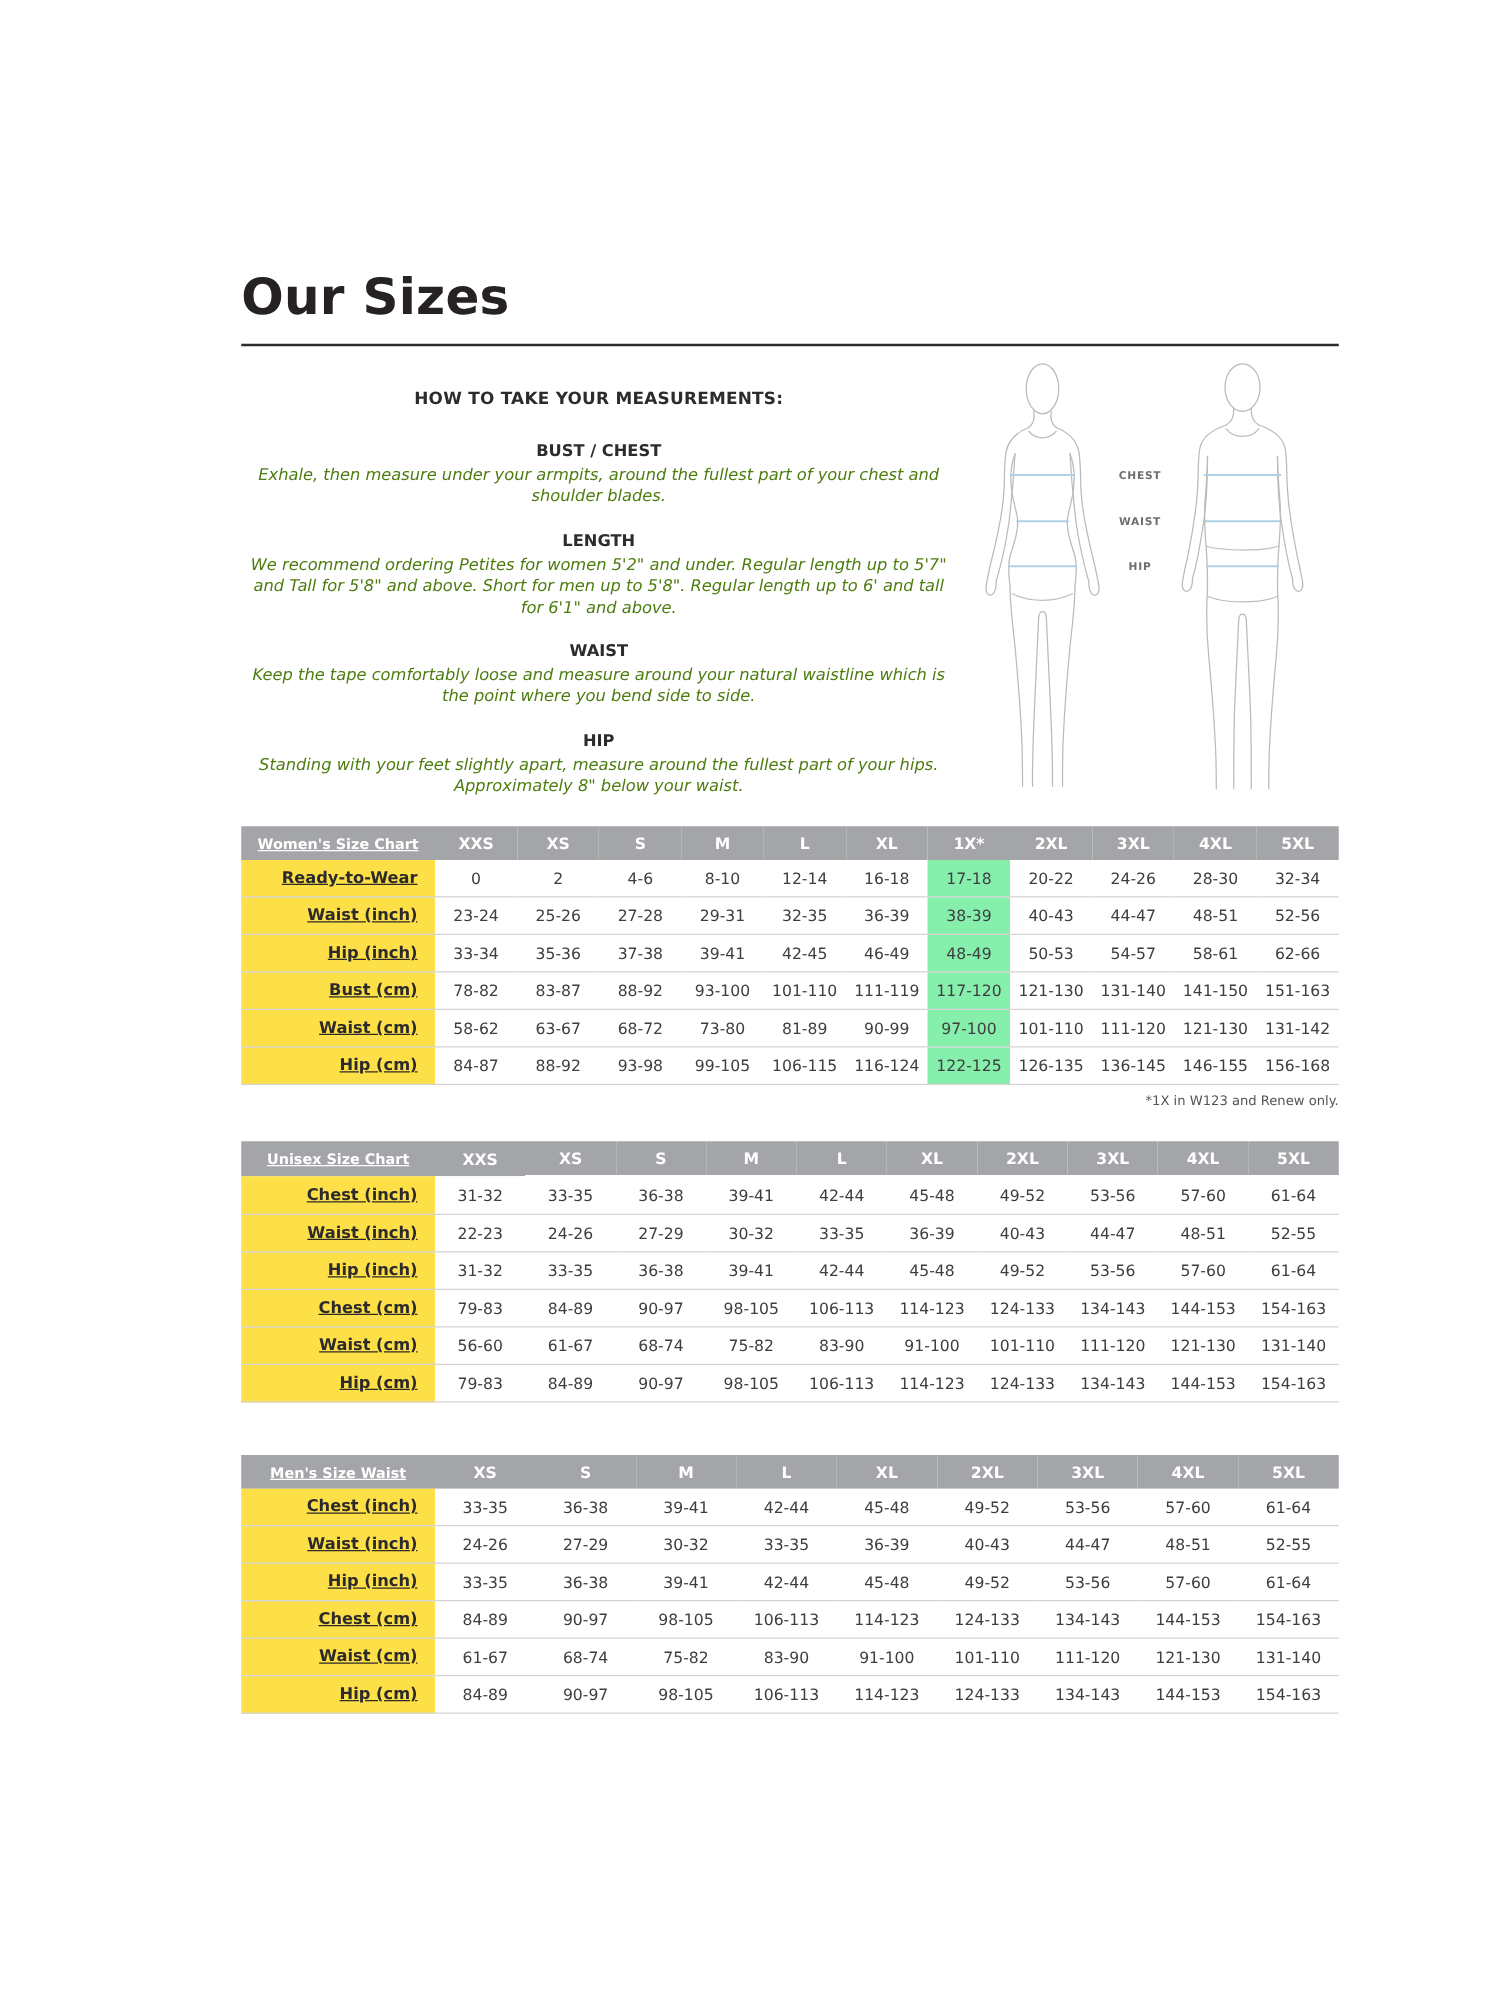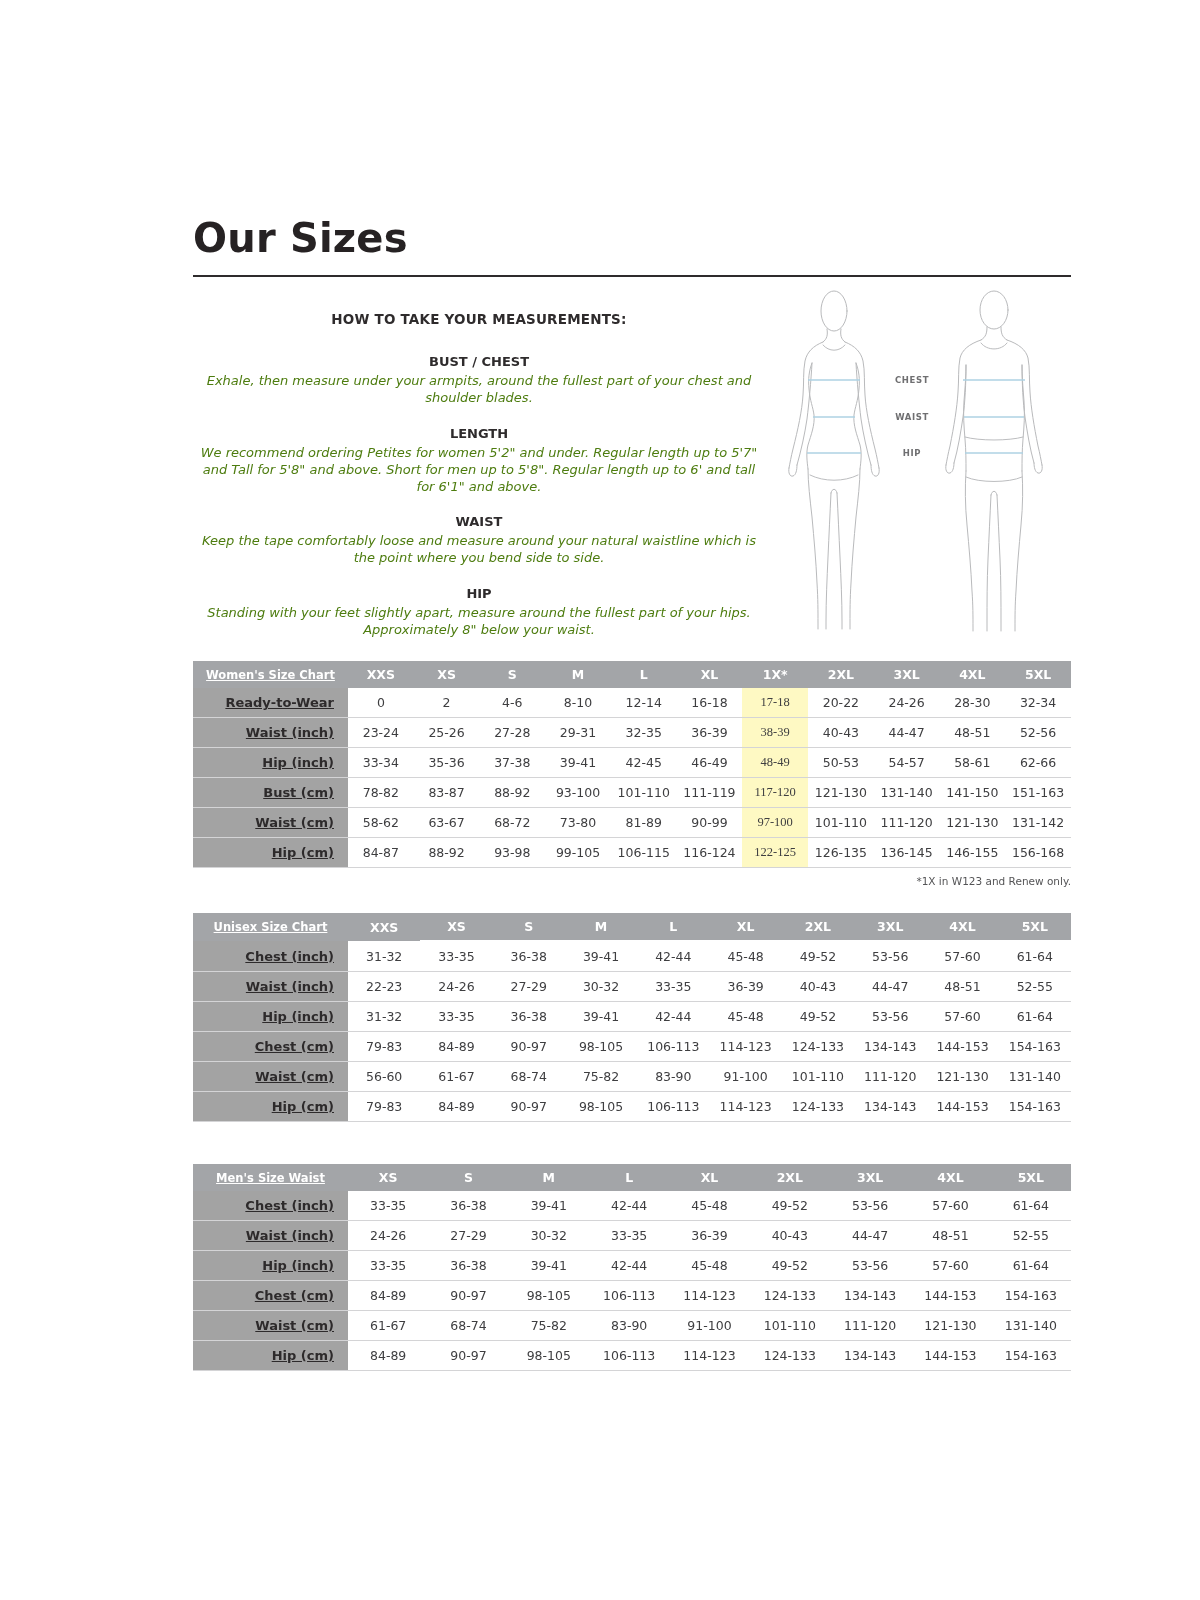--- a/index.html
+++ b/index.html
@@ -56,28 +56,28 @@
   table.size-table thead th {
     background: #a3a5a8; color: #ffffff;
     font-size: 12.5px; font-weight: bold;
     padding: 6px 2px; text-align: center;
   }
   table.size-table thead th.chart-title { font-size: 11.5px; }
   .label-col { width: 155px; text-decoration: underline; }
   table.size-table tbody th.row-label {
     text-align: right; padding: 7px 14px 7px 2px;
     font-size: 13px; font-weight: bold; color: #2d2a2b;
-    border-bottom: 1px solid #d4d4d6; background: #a3a3a3;
+    border-bottom: 1px solid #d4d4d6; background: #fde047;
   }
   table.size-table tbody td {
     text-align: center; padding: 7px 1px;
     font-size: 12.5px; color: #3e3e40;
     border-bottom: 1px solid #d4d4d6; background: #fff;
   }
-  table.size-table tbody td.hl { background: #fef9c3; font-family: Liberation Serif, serif; }
+  table.size-table tbody td.hl { background: #86efac; }
   table.size-table.unisex thead th:nth-child(n+3) { border-bottom: 2px solid #ffffff; }
 
   .footnote {
     text-align: right; font-size: 10.5px; color: #545456; margin-top: 7px;
   }
 </style>
 </head>
 <body>
 
 <div class="page">

